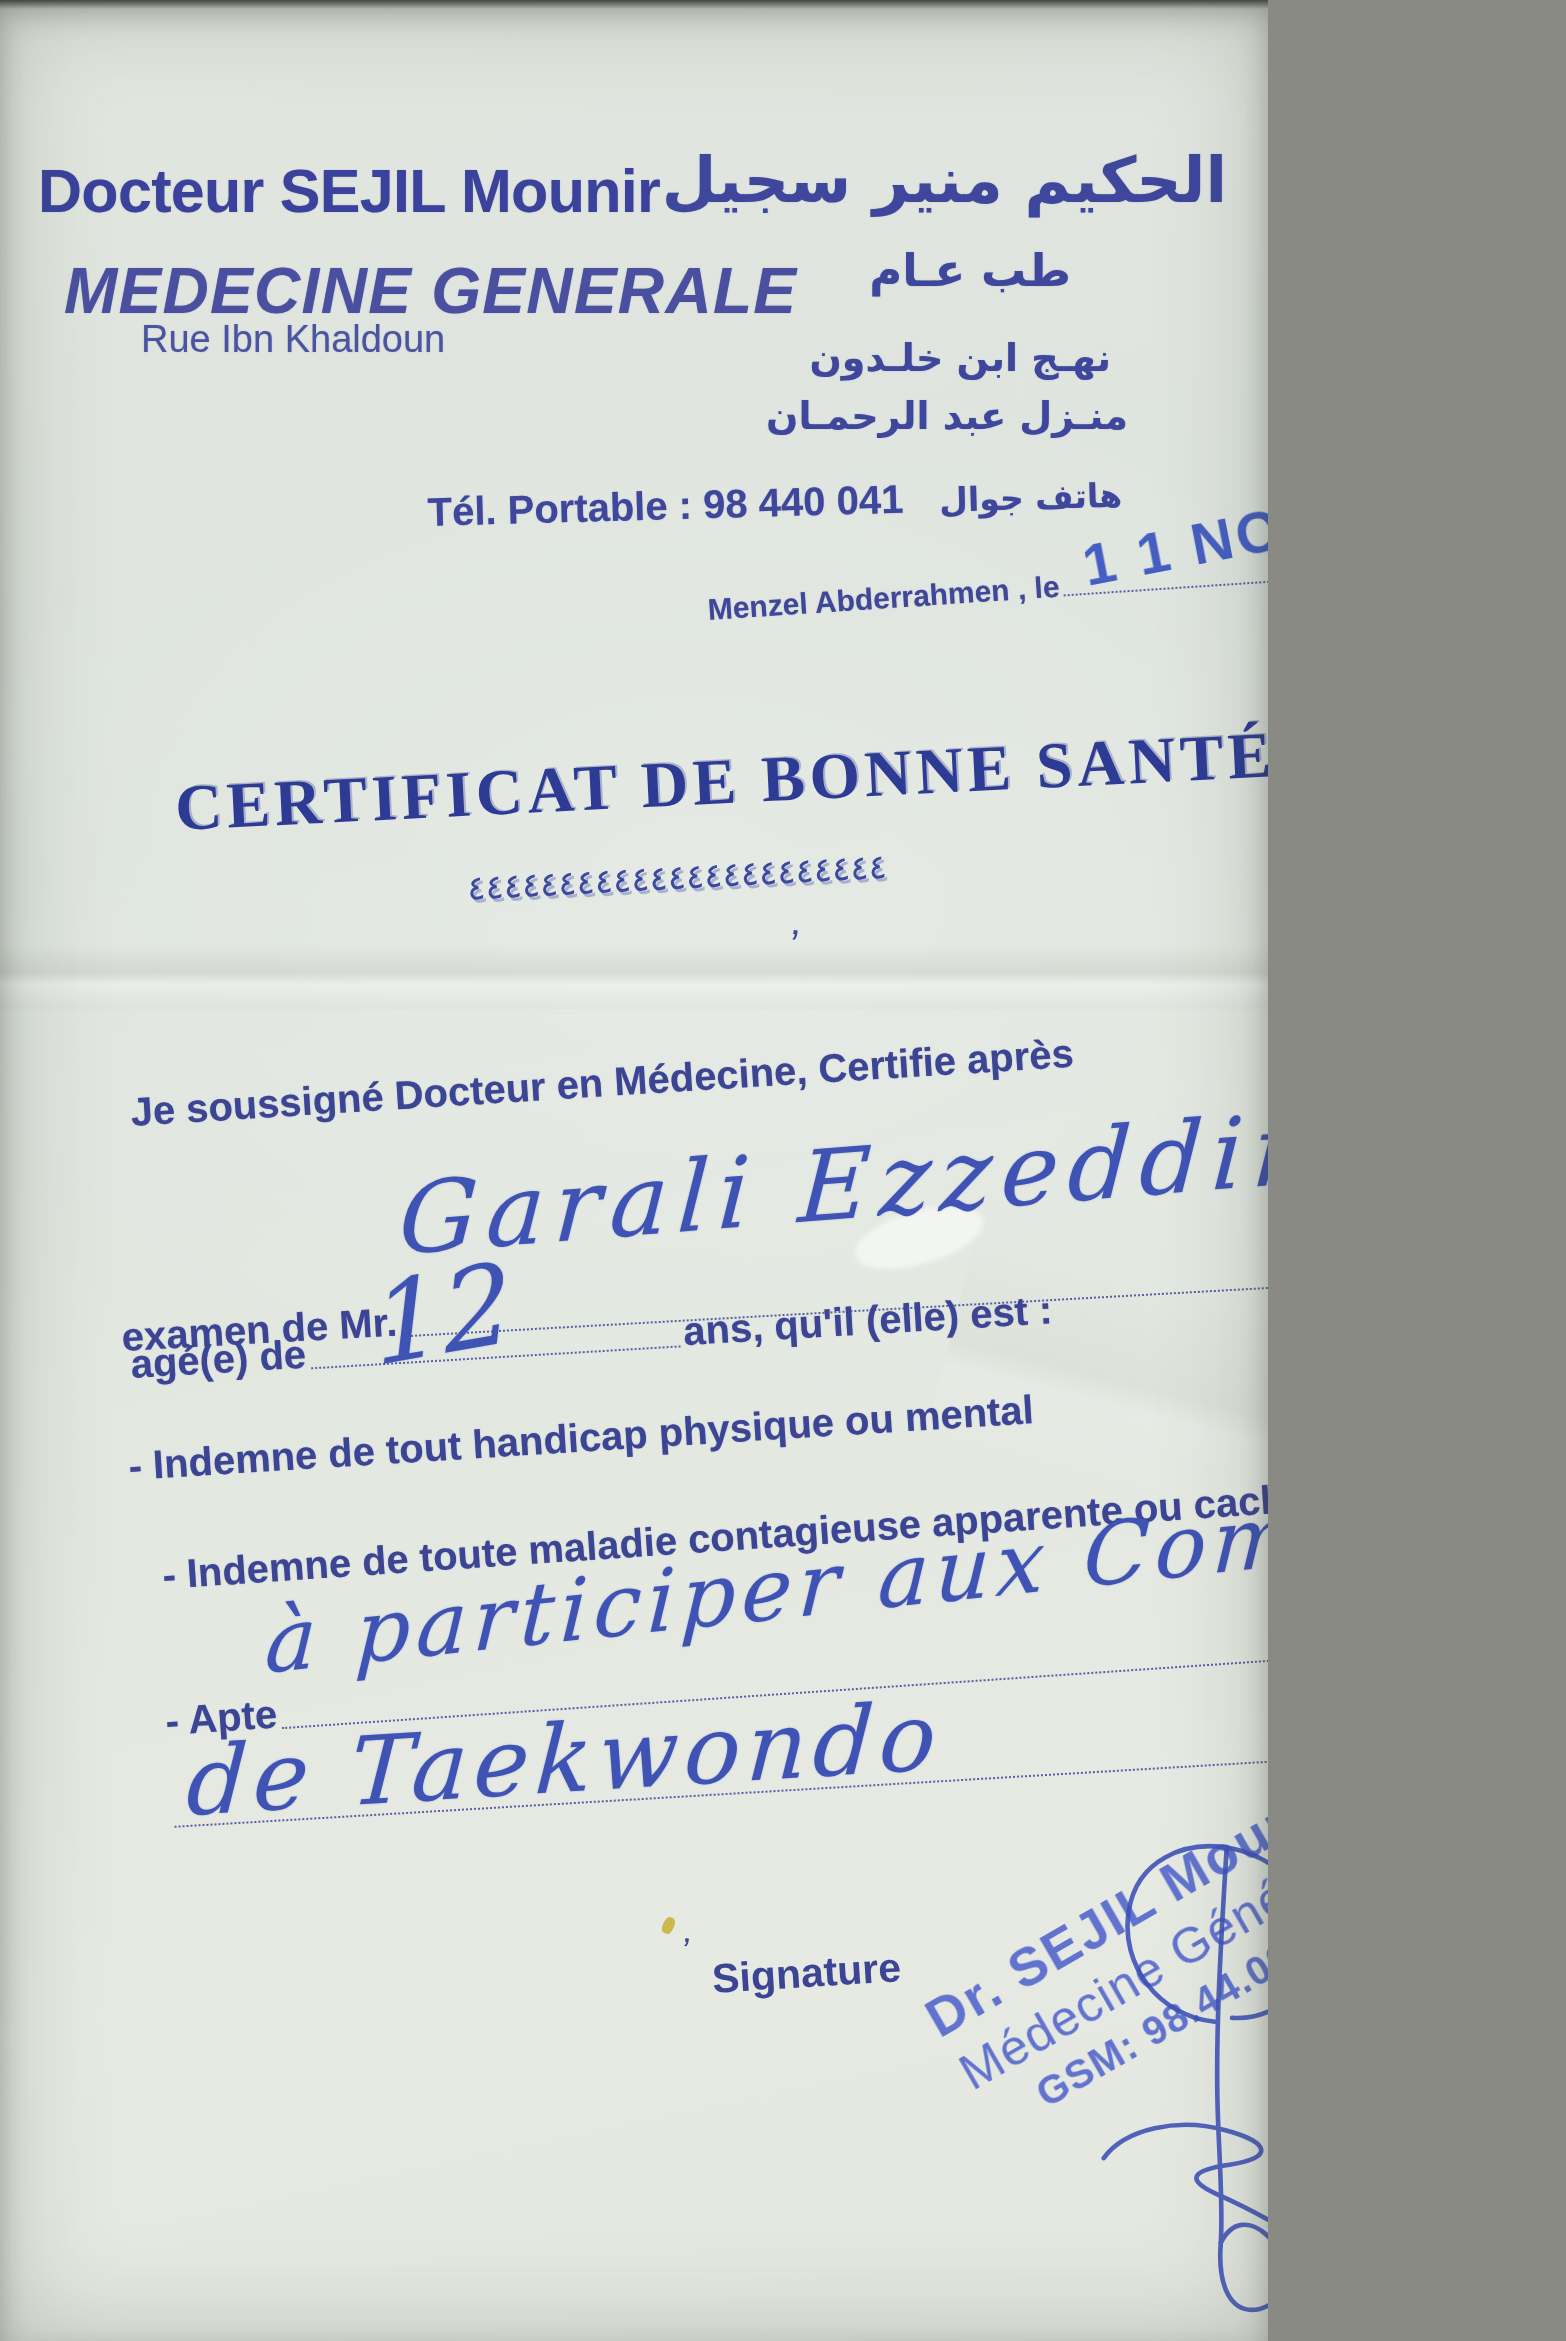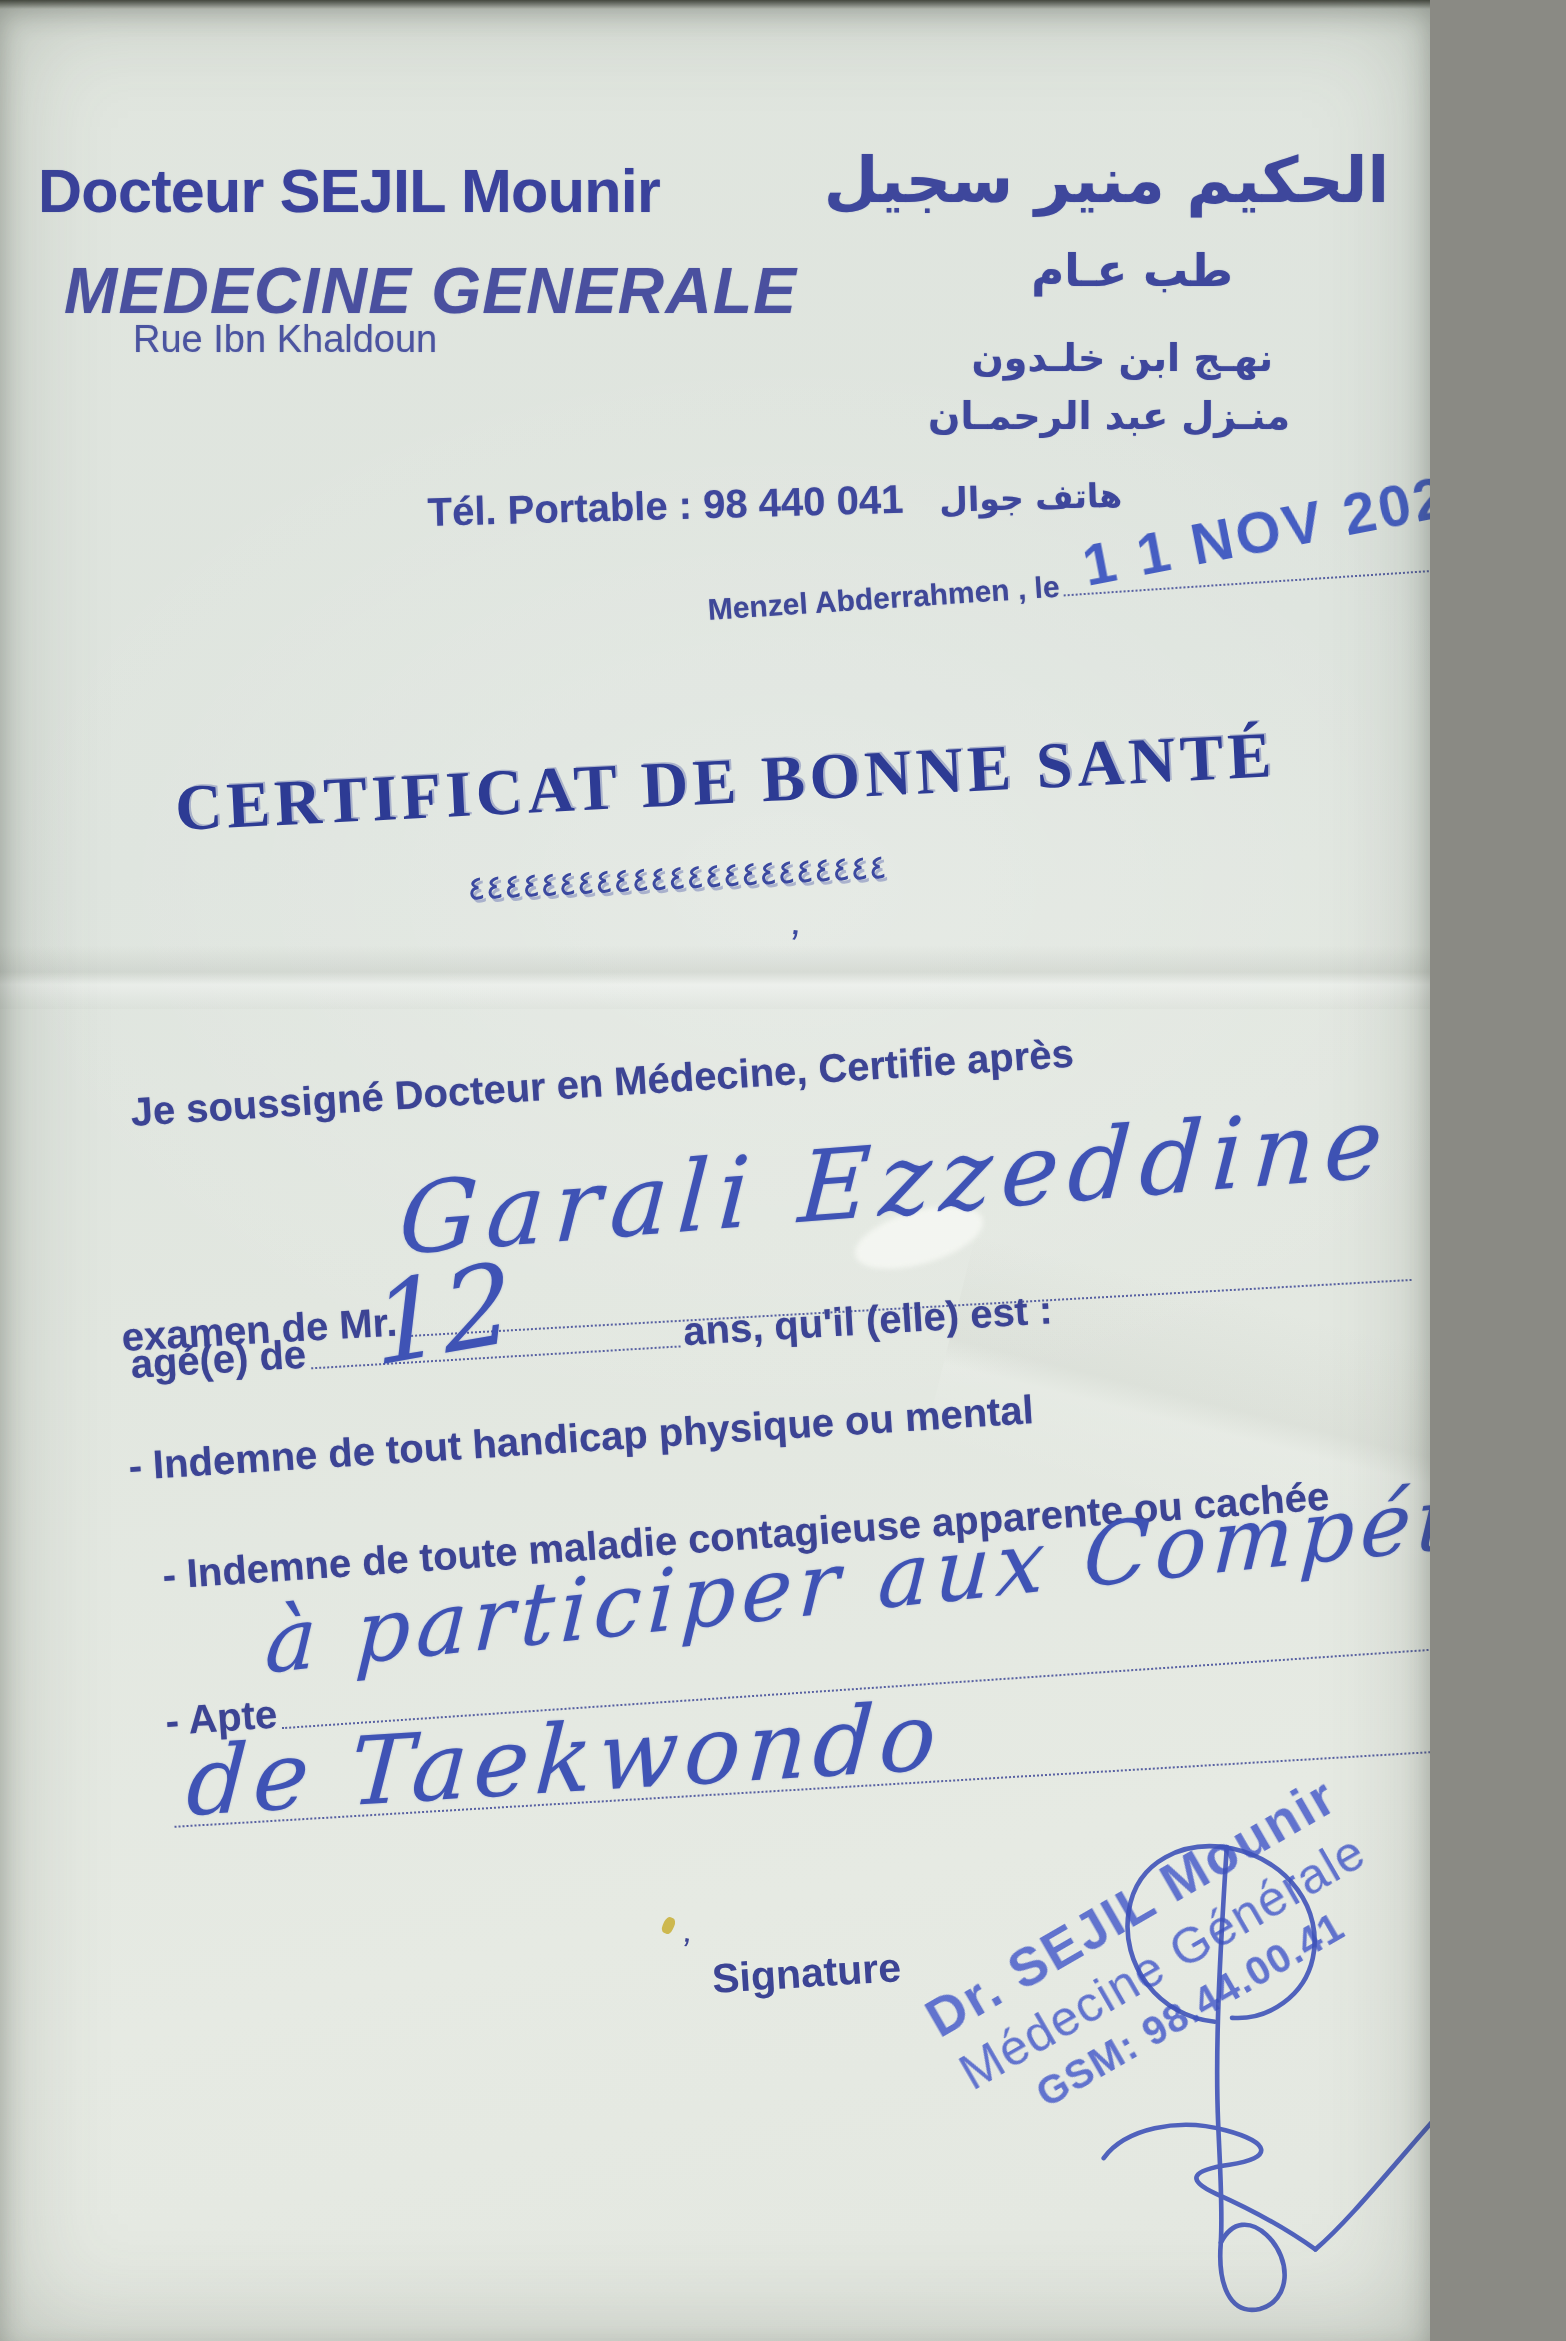--- a/index.html
+++ b/index.html
@@ -1,37 +1,37 @@
 <!DOCTYPE html>
 <html style="font-size:10.6px"><head>
 <meta charset="utf-8">
 <style>
   html,body{margin:0;padding:0;background:#8a8a84;}
   #page{
-    position:relative;width:1430px;height:2342px;overflow:hidden;
+    position:relative;width:1268px;height:2342px;overflow:hidden;
     background:
       radial-gradient(ellipse 1191px 794px at 55% 38%, rgba(255,255,255,0.20), rgba(255,255,255,0) 70%),
       linear-gradient(168deg,#e1e6df 0%, #dee4de 34%, #e2e7e0 52%, #e6eae3 78%, #e3e7e0 100%);
     font-family:"Liberation Sans", sans-serif;
     color:#3d4699;
   }
   .vignette{position:absolute;inset:0;box-shadow:inset 0 0 106px rgba(70,78,66,0.28), inset 0 12px 26.5px rgba(40,42,35,0.30);pointer-events:none;}
   .scan-edge{position:absolute;left:0;top:0;width:100%;height:9.3px;background:linear-gradient(to bottom,#50524a,rgba(80,82,74,0));}
   .crease-h{position:absolute;left:0;top:945px;width:100%;height:64px;
     background:linear-gradient(to bottom, rgba(96,101,90,0) 0%, rgba(96,101,90,0.11) 42%, rgba(255,255,255,0.30) 62%, rgba(96,101,90,0.03) 100%);}
   .crease-d{position:absolute;left:939px;top:1310px;width:662px;height:225px;transform:rotate(14deg);
     background:linear-gradient(to bottom, rgba(110,112,100,0) 0%, rgba(110,112,100,0.06) 48%, rgba(255,255,255,0.10) 60%, rgba(110,112,100,0) 100%);}
   .smudge{position:absolute;left:853px;top:1211px;width:132px;height:53px;border-radius:50%;
     background:rgba(248,250,245,0.75);transform:rotate(-16deg);filter:blur(2.6px);}
   .speck{position:absolute;left:663px;top:1917px;width:10.6px;height:17px;background:#cdb84f;transform:rotate(24deg);border-radius:40%;}
 
   .print{text-shadow:0 0 1.3px rgba(60,70,150,0.38);}
   .hdr-fr-doctor{position:absolute;left:38px;top:156px;font-size:61px;font-weight:bold;letter-spacing:-0.7px;color:#3a429c;}
   .hdr-fr-spec{position:absolute;left:64px;top:254px;font-size:64px;font-weight:bold;font-style:italic;letter-spacing:1.3px;color:#4a509f;}
-  .hdr-fr-a1{position:absolute;left:133px;top:318px;font-size:38px;color:#4b54a0;}
+  .hdr-fr-a1{position:absolute;left:141px;top:318px;font-size:38px;color:#4b54a0;}
   .hdr-fr-a2{position:absolute;left:101px;top:372px;font-size:38px;color:#4b54a0;}
   .ar{font-family:"DejaVu Sans", sans-serif;direction:rtl;color:#3e479c;}
   .hdr-ar-doctor{position:absolute;right:41px;top:144px;font-size:63px;font-weight:bold;margin-left:38px;}
   .hdr-ar-spec{position:absolute;right:197px;top:244px;font-size:45px;font-weight:bold;}
   .hdr-ar-a1{position:absolute;right:157px;top:336px;font-size:38px;font-weight:bold;text-align:center;}
   .hdr-ar-a2{position:absolute;right:140px;top:394px;font-size:38px;font-weight:bold;}
 
   .phone-row{position:absolute;left:427px;top:490px;font-size:40px;font-weight:bold;transform:rotate(-1.6deg);transform-origin:left top;color:#3e479c;}
   .phone-ar{font-size:33px;margin-left:36px;font-weight:bold;}
 

